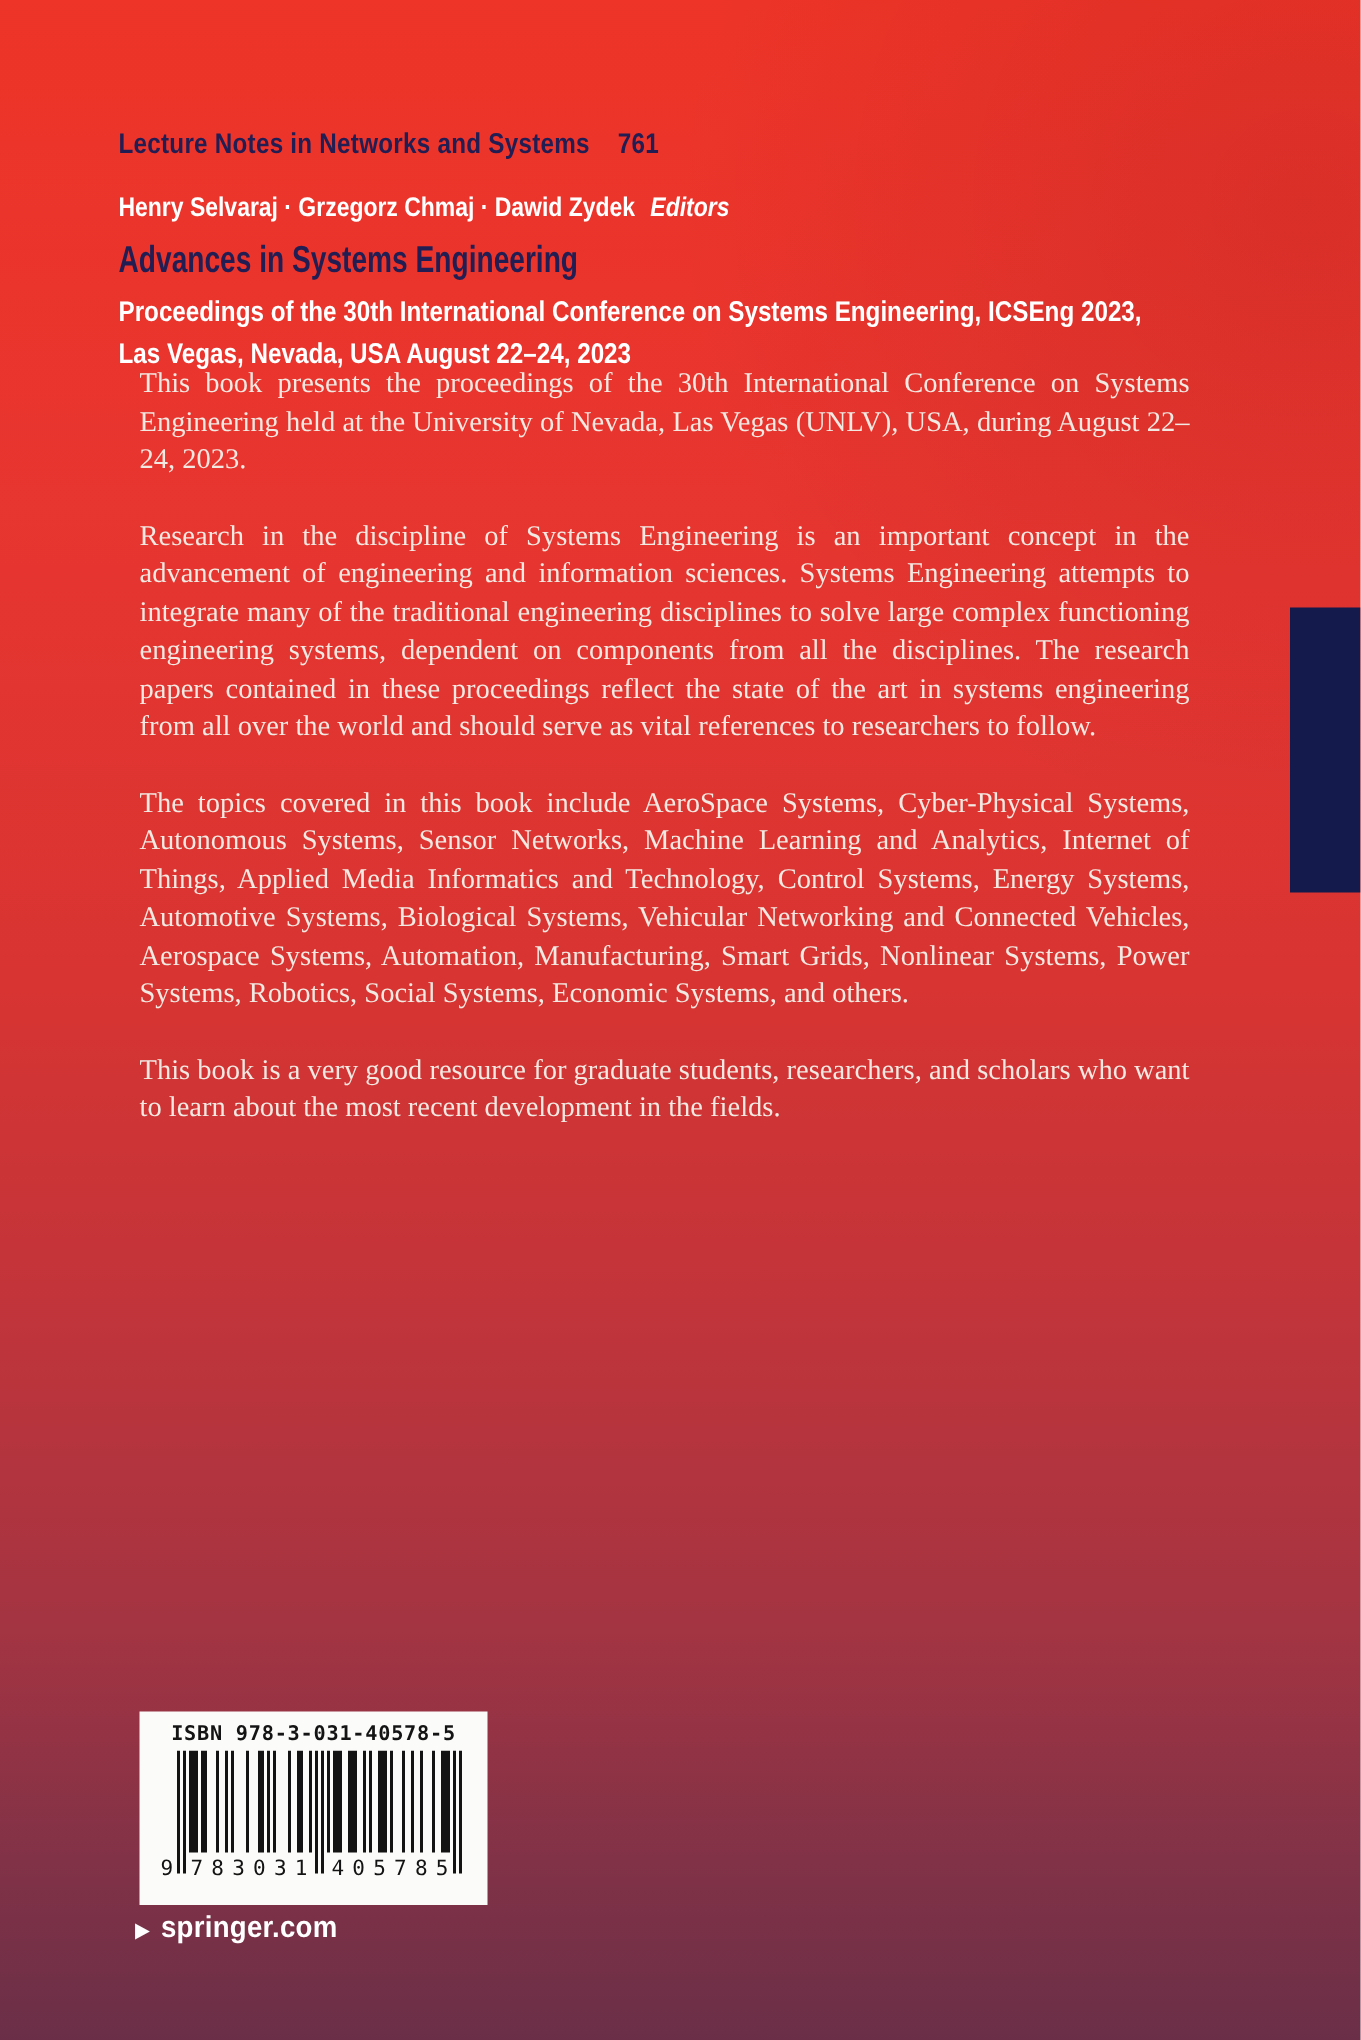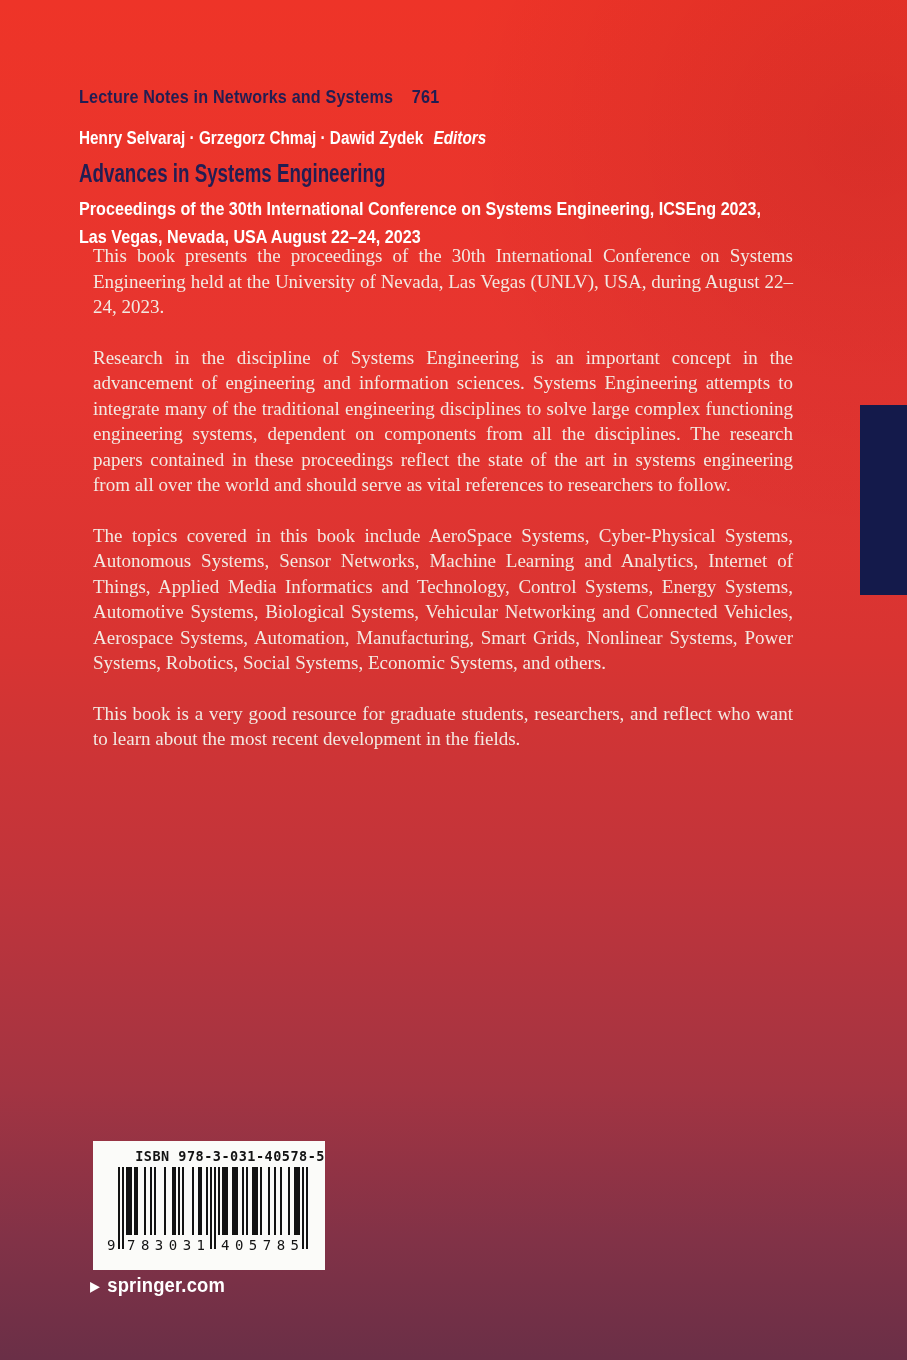--- a/index.html
+++ b/index.html
@@ -75,21 +75,21 @@
     background: #141a4b;
   }
 
   .isbn-block {
     position: absolute;
     left: 93px; top: 1141px;
     width: 232px; height: 129px;
     background: #fbfbf9;
     box-sizing: border-box;
     padding-top: 7px;
-    text-align: right;
+    text-align: center;
   }
   .isbn-label {
     font-family: "DejaVu Sans Mono", monospace;
     font-size: 13.5px; font-weight: bold;
     letter-spacing: 0.5px;
     color: #141414;
     white-space: nowrap;
   }
   .barcode-wrap {
     margin-top: 3px;
@@ -121,21 +121,21 @@
 
   <div class="book-title">Advances in Systems Engineering</div>
 
   <div class="book-subtitle condensed">Proceedings of the 30th International Conference on Systems Engineering, ICSEng 2023, Las Vegas, Nevada, USA August 22–24, 2023</div>
 </div>
 
 <div class="blurb">
   <p>This book presents the proceedings of the 30th International Conference on Systems Engineering held at the University of Nevada, Las Vegas (UNLV), USA, during August 22–24, 2023.</p>
   <p>Research in the discipline of Systems Engineering is an important concept in the advancement of engineering and information sciences. Systems Engineering attempts to integrate many of the traditional engineering disciplines to solve large complex functioning engineering systems, dependent on components from all the disciplines. The research papers contained in these proceedings reflect the state of the art in systems engineering from all over the world and should serve as vital references to researchers to follow.</p>
   <p>The topics covered in this book include AeroSpace Systems, Cyber-Physical Systems, Autonomous Systems, Sensor Networks, Machine Learning and Analytics, Internet of Things, Applied Media Informatics and Technology, Control Systems, Energy Systems, Automotive Systems, Biological Systems, Vehicular Networking and Connected Vehicles, Aerospace Systems, Automation, Manufacturing, Smart Grids, Nonlinear Systems, Power Systems, Robotics, Social Systems, Economic Systems, and others.</p>
-  <p>This book is a very good resource for graduate students, researchers, and reflect who want to learn about the most recent development in the fields.</p>
+  <p>This book is a very good resource for graduate students, researchers, and scholars who want to learn about the most recent development in the fields.</p>
 </div>
 
 <div class="spine-tab"></div>
 
 <div class="isbn-block">
   <div class="isbn-label">ISBN 978-3-031-40578-5</div>
   <div class="barcode-wrap">
     <svg id="barcode-svg" width="206" height="86" viewBox="0 0 206 86">
         <rect x="12" y="0" width="2" height="82" fill="#131313"></rect>
         <rect x="16" y="0" width="2" height="82" fill="#131313"></rect>

